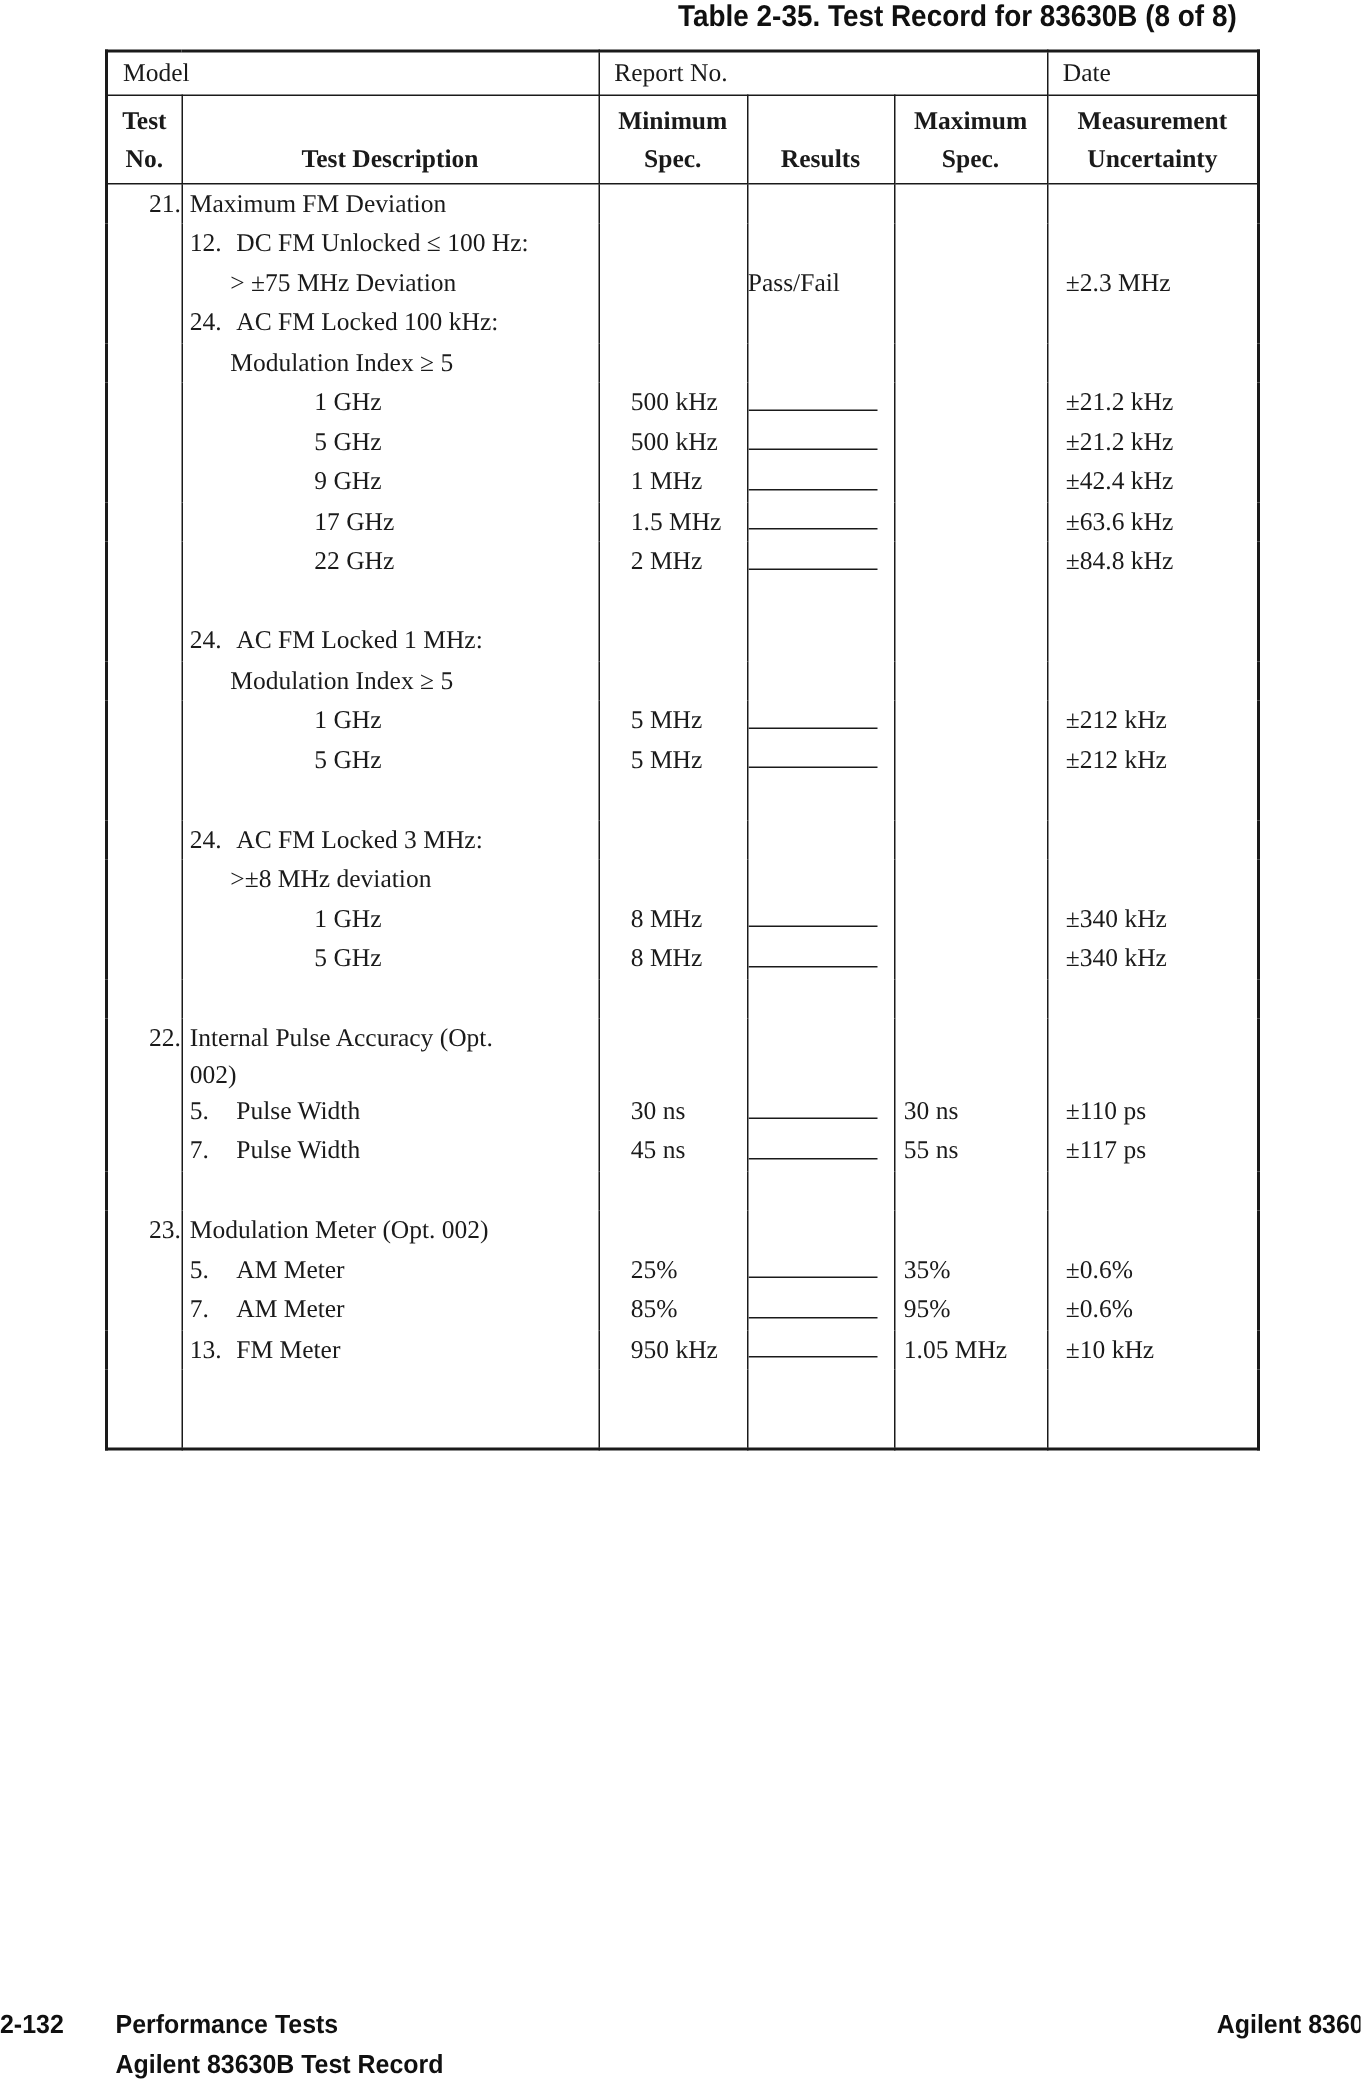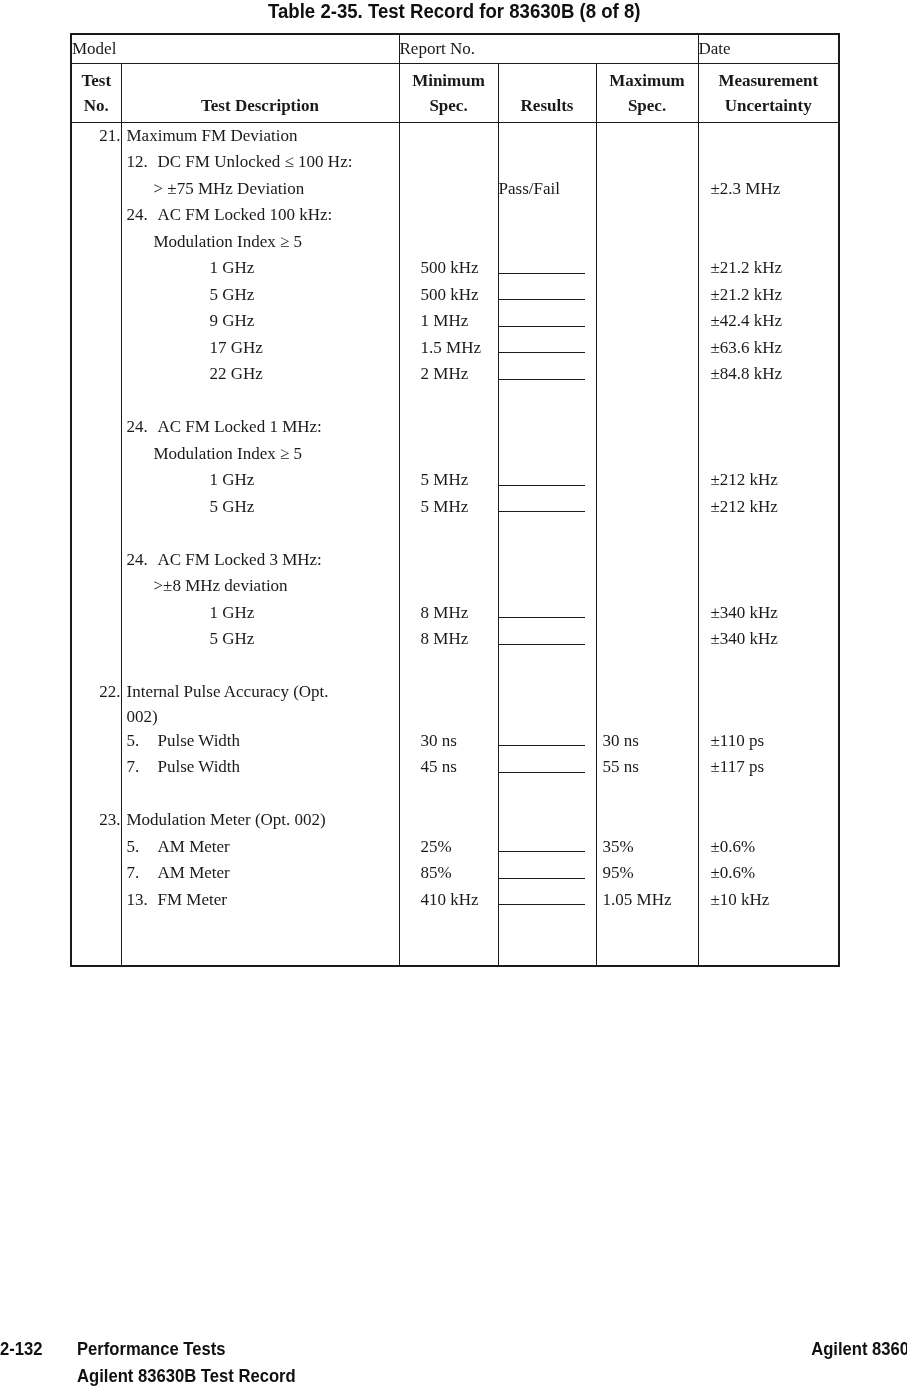--- a/index.html
+++ b/index.html
@@ -2,34 +2,34 @@
 <html><head>
 <meta charset="utf-8">
 <style>
   html,body{margin:0;padding:0;}
   body{
     width:907px;height:1387px;position:relative;overflow:hidden;
     background:#ffffff;color:#1a1a1a;
     font-family:"Liberation Serif", serif;
   }
   .page-title{
-    position:absolute;top:0px;left:70px;width:768px;text-align:center;
+    position:absolute;top:0px;left:70px;width:768px;text-align:right;
     font-family:"Liberation Sans", sans-serif;font-weight:bold;font-size:20px;
     color:#101010;white-space:nowrap;
   }
   .page-title span{display:inline-block;transform:scaleX(.93);transform-origin:center;}
 
   table.record{
     position:absolute;left:70px;top:33px;width:768px;height:934px;
     border-collapse:collapse;table-layout:fixed;
     border:2px solid #1a1a1a;font-size:17px;color:#1a1a1a;
   }
   .info-row td{
     border-bottom:1.6px solid #1a1a1a;height:28px;
-    padding:0 0 0 0;font-weight:normal;text-align:left;vertical-align:middle;
+    padding:0 0 0 10px;font-weight:normal;text-align:left;vertical-align:middle;
   }
   .bR{border-right:1.6px solid #1a1a1a;}
   .head-row th{
     border-bottom:1.6px solid #1a1a1a;border-right:1.6px solid #1a1a1a;
     font-weight:bold;text-align:center;vertical-align:bottom;
     height:54px;line-height:25px;padding:0 0 4px 0;
   }
   .head-row th:last-child{border-right:none;}
 
   tbody td{border-right:1.6px solid #1a1a1a;padding:0;vertical-align:middle;overflow:hidden;}
@@ -331,21 +331,21 @@
         <td class="c-no"></td>
         <td class="c-desc"><span class="num">7.</span><span>AM Meter</span></td>
         <td class="c-min">85%</td>
         <td class="c-res"><span class="blank-line"></span></td>
         <td class="c-max">95%</td>
         <td class="c-unc">±0.6%</td>
       </tr>
       <tr>
         <td class="c-no"></td>
         <td class="c-desc"><span class="num">13.</span><span>FM Meter</span></td>
-        <td class="c-min">410 kHz</td>
+        <td class="c-min">950 kHz</td>
         <td class="c-res"><span class="blank-line"></span></td>
         <td class="c-max">1.05 MHz</td>
         <td class="c-unc">±10 kHz</td>
       </tr>
       <tr class="filler">
         <td class="c-no"></td>
         <td class="c-desc"></td>
         <td class="c-min"></td>
         <td class="c-res"></td>
         <td class="c-max"></td>

